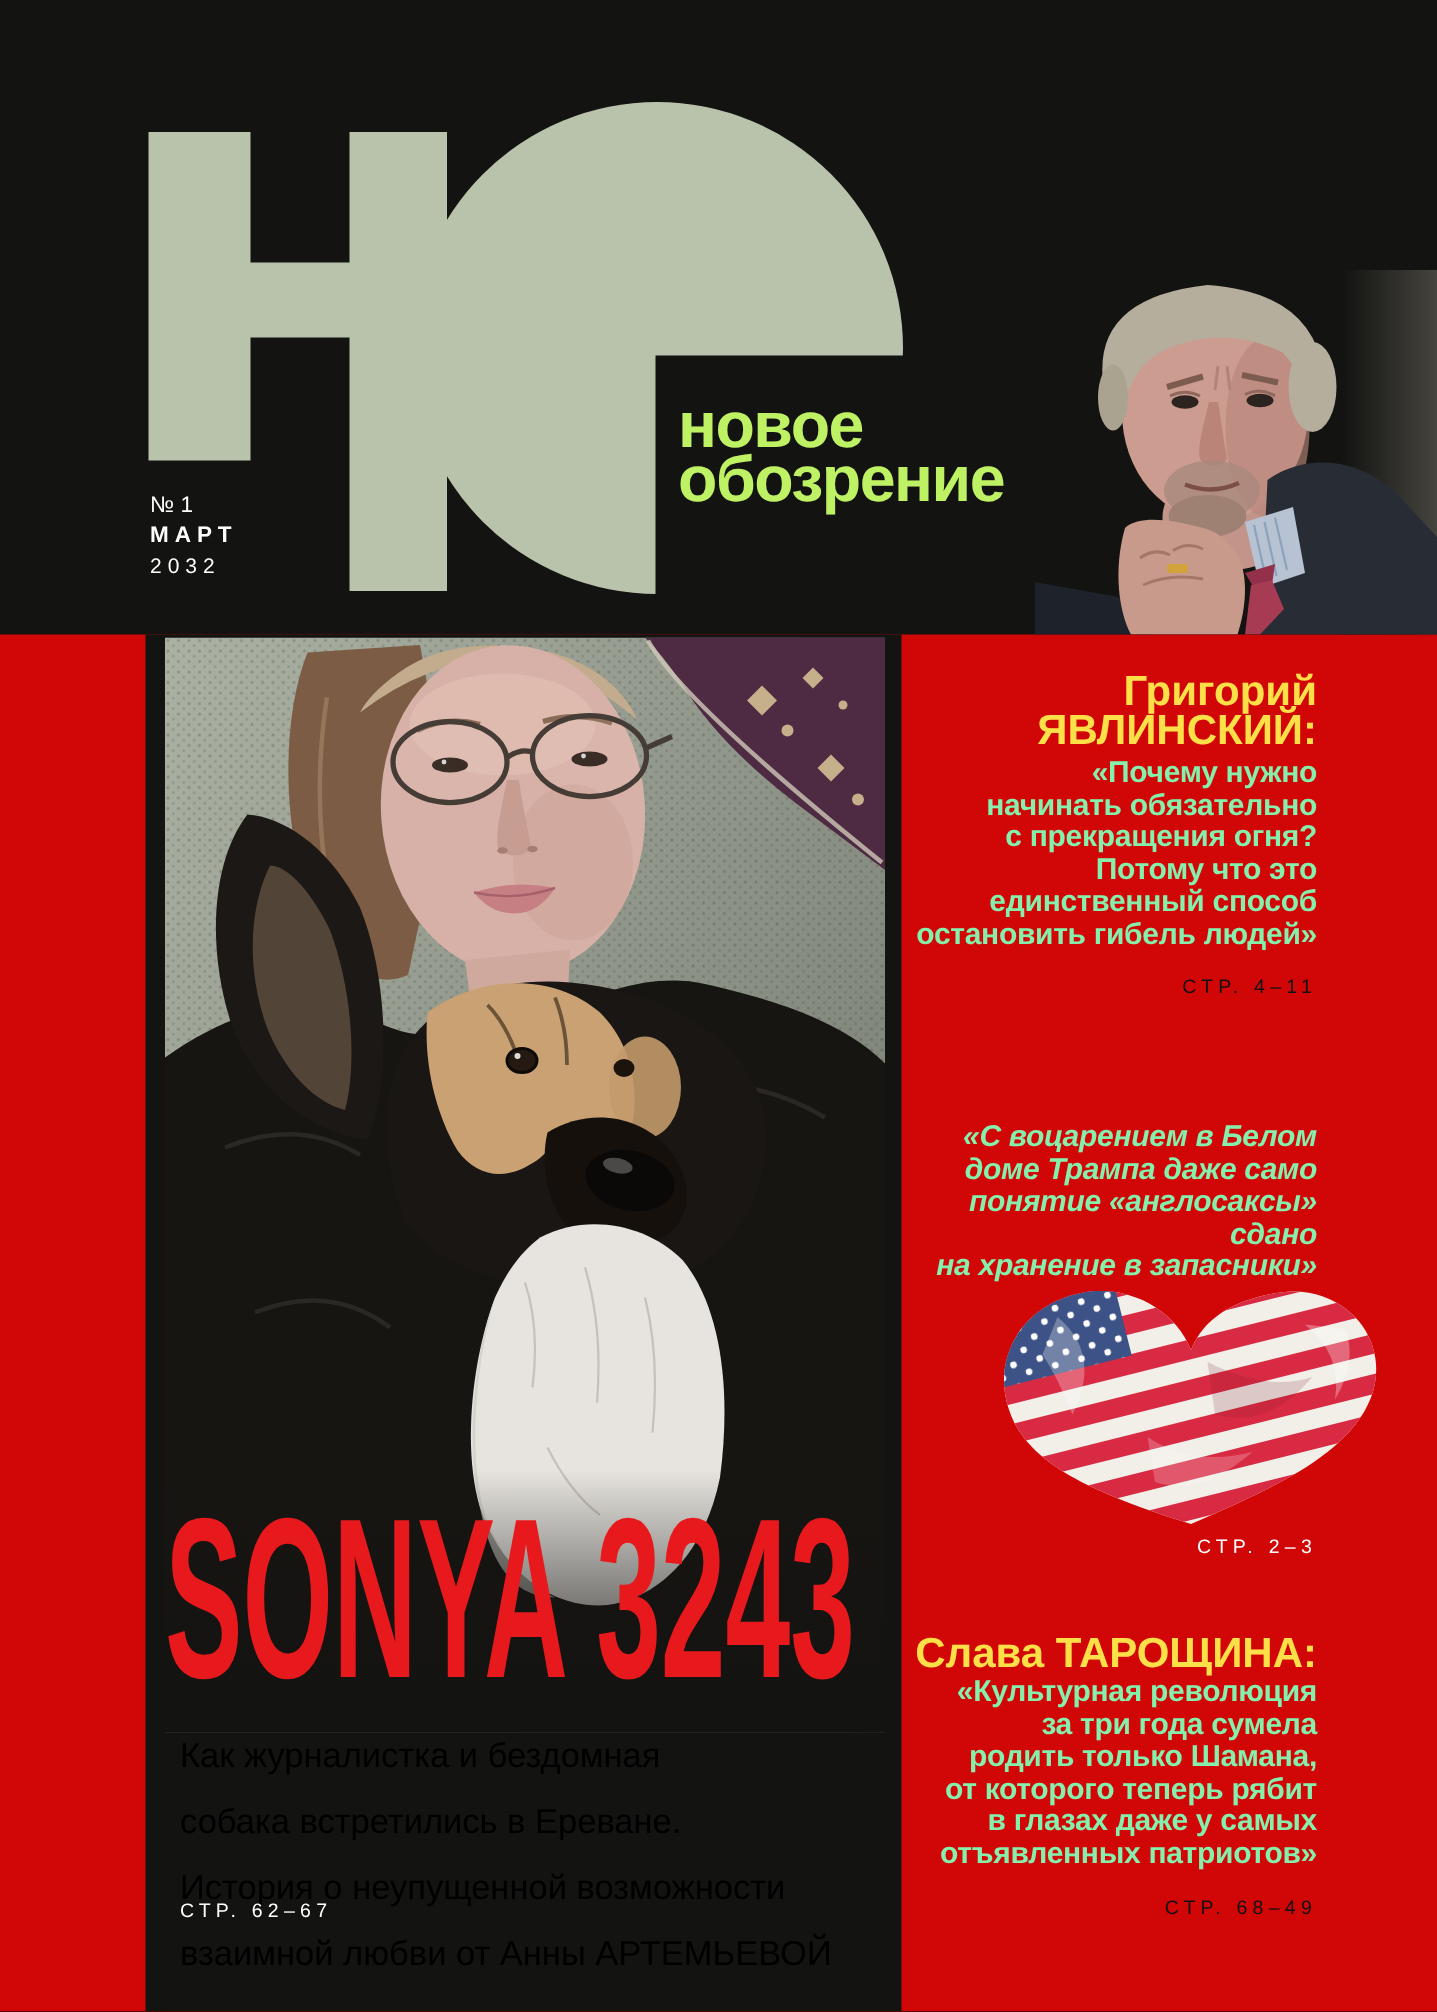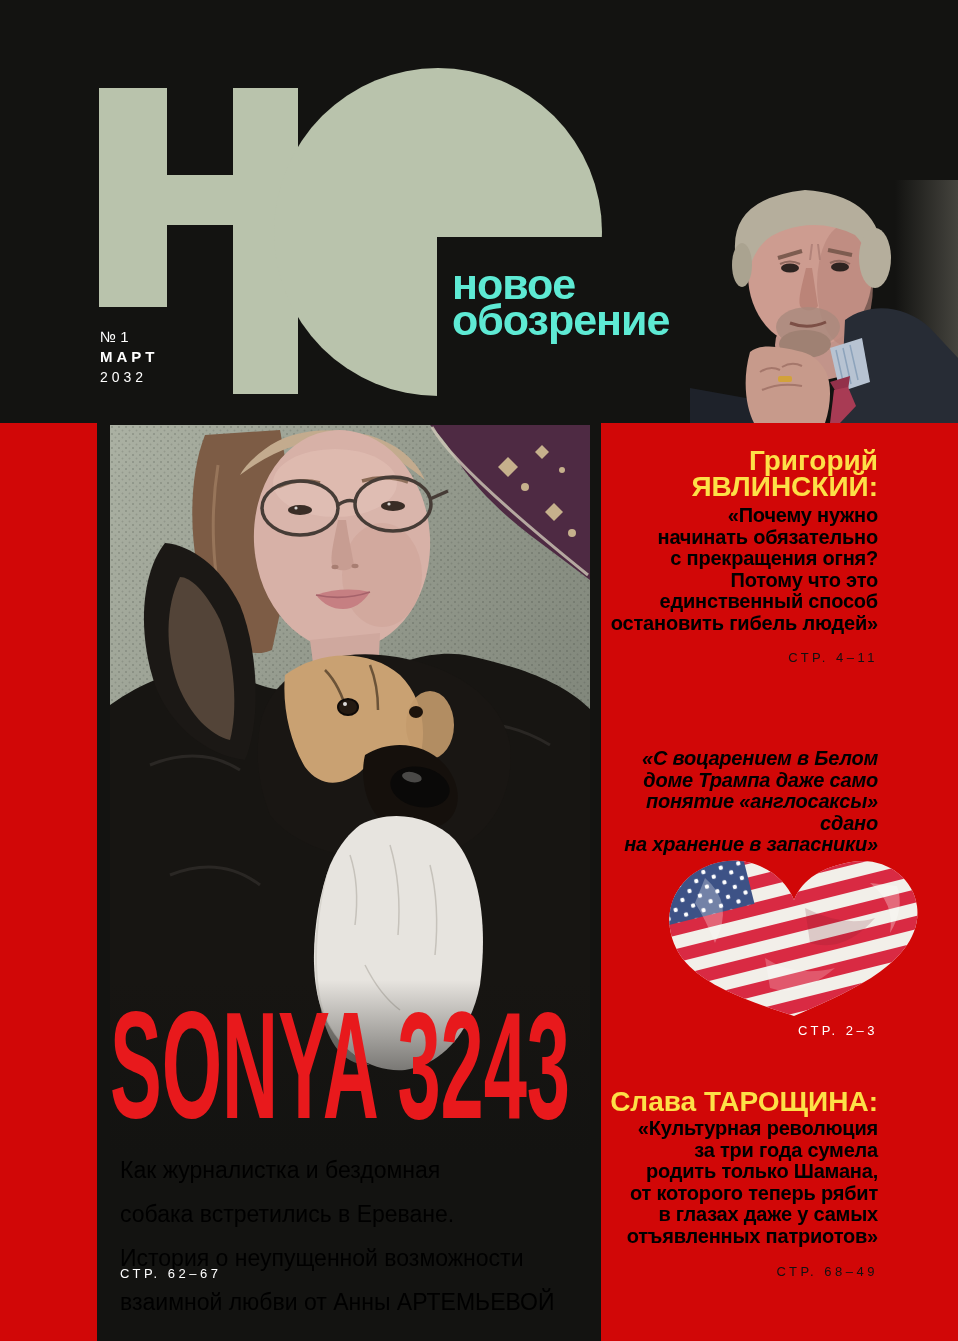--- a/index.html
+++ b/index.html
@@ -1,39 +1,39 @@
 <!DOCTYPE html>
 <html><head>
 <meta charset="utf-8">
 <style>
   html,body{margin:0;padding:0;background:#000;}
   .page{position:relative;width:958px;height:1341px;background:#d10707;overflow:hidden;
         font-family:"Liberation Sans",sans-serif;}
   
   .header{position:absolute;left:0;top:0;width:958px;height:423px;background:#131311;}
   .logo-svg{position:absolute;left:85px;top:55px;}
-  .masthead{position:absolute;left:452px;top:266px;color:#5eead4;font-weight:bold;
+  .masthead{position:absolute;left:452px;top:266px;color:#bef264;font-weight:bold;
             font-size:43px;line-height:36px;letter-spacing:-1px;white-space:pre-line;}
   .issue{position:absolute;left:100px;top:328px;color:#ffffff;}
   .issue .no{font-size:15px;}
   .issue .month{font-size:15px;font-weight:bold;letter-spacing:4px;margin-top:3px;}
   .issue .year{font-size:14px;letter-spacing:4px;margin-top:4px;}
   .portrait-svg{position:absolute;left:690px;top:180px;}
   
   .panel{position:absolute;left:97px;top:423px;width:504px;height:918px;background:#131311;}
   .cover-photo{position:absolute;left:110px;top:425px;}
   .sonya-svg{position:absolute;left:108px;top:1002px;}
   .desc{position:absolute;left:120px;top:1148px;width:462px;color:#000000;font-size:23px;
         line-height:44px;white-space:pre-line;}
   .pages{font-weight:normal;font-size:13px;letter-spacing:3.5px;}
   .desc-pages{position:absolute;left:120px;top:1266px;color:#ffffff;}
   
   .rc{position:absolute;left:600px;width:278px;text-align:right;white-space:pre-line;}
   .rc-author{color:#fde047;font-weight:bold;font-size:28px;line-height:26px;}
-  .rc-quote{color:#000000;font-weight:bold;font-size:20px;line-height:21.5px;letter-spacing:-0.2px;}
+  .rc-quote{color:#86efac;font-weight:bold;font-size:20px;line-height:21.5px;letter-spacing:-0.2px;}
   #s1a{top:448px;} #s1q{top:505px;} #s1p{top:650px;color:#111111;}
   #s2a{top:720px;} #s2q{top:748px;font-style:italic;} #s2p{top:1023px;color:#ffffff;}
   #s3a{top:1089px;} #s3q{top:1118px;} #s3p{top:1264px;color:#111111;}
   .flag-svg{position:absolute;left:645px;top:848px;}
 </style>
 </head>
 <body>
 
 <div class="page">
 

